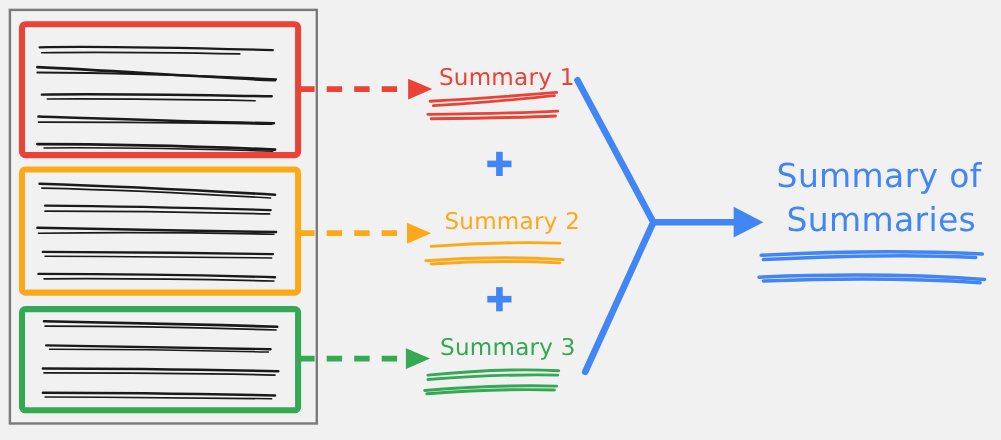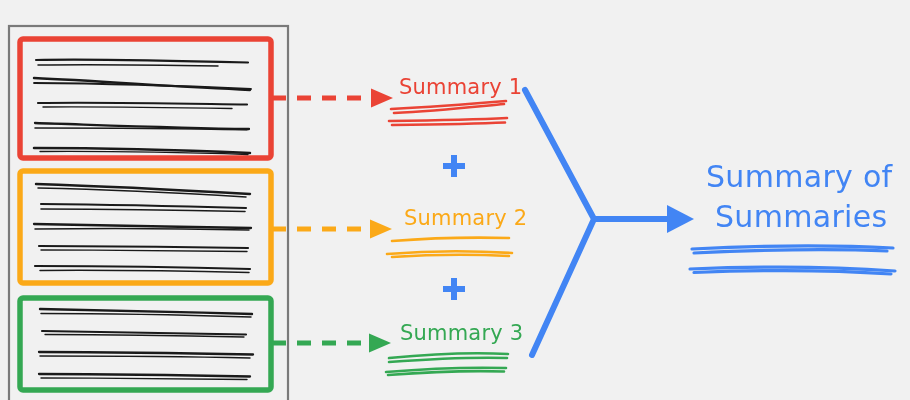--- a/index.html
+++ b/index.html
@@ -12,21 +12,20 @@
     height: 400px;
     position: relative;
     overflow: hidden;
     font-family: "DejaVu Sans", "Liberation Sans", sans-serif;
   }
   #diagram-root {
     position: absolute;
     inset: 0;
     width: 910px;
     height: 300px;
-    margin-top: 17px;
   }
   svg.canvas {
     position: absolute;
     left: 0;
     top: 0;
     width: 910px;
     height: 400px;
     display: block;
   }
   .doc-frame {

